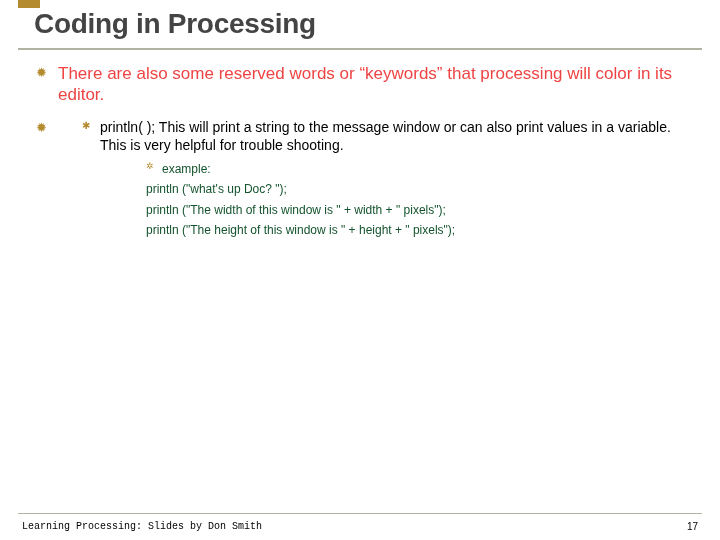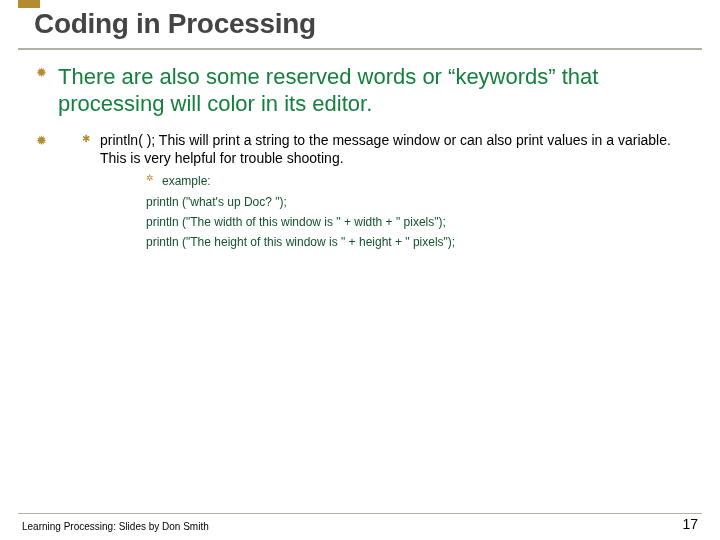--- a/index.html
+++ b/index.html
@@ -46,21 +46,21 @@
     left: 36px;
     right: 30px;
   }
   ul { list-style: none; }
   .lvl1 > li { position: relative; padding-left: 22px; margin-bottom: 14px; }
   .lvl1 > li::before {
     content: "✹";
     position: absolute; left: 0; top: 2px;
     color: #b48b2e; font-size: 13px; line-height: 1;
   }
-  .lvl1 > li > .txt { font-size: 22px; line-height: 1.22; color: #15803d; }
+  .lvl1 > li > .txt { font-size: 17px; line-height: 1.22; color: #ef4444; }
   .lvl2 { margin-top: 10px; }
   .lvl2 > li { position: relative; padding-left: 42px; }
   .lvl2 > li::before {
     content: "✱";
     position: absolute; left: 24px; top: 2px;
     color: #b48b2e; font-size: 10px; line-height: 1;
   }
   .lvl2 > li > .txt { font-size: 14px; line-height: 1.28; color: #000; }
   .lvl3 { margin-top: 6px; }
   .lvl3 > li { position: relative; padding-left: 62px; margin-bottom: 4px; }
@@ -68,26 +68,26 @@
     content: "✲";
     position: absolute; left: 46px; top: 1px;
     color: #b48b2e; font-size: 9px; line-height: 1;
   }
   .lvl3 > li > .txt { font-size: 12px; line-height: 1.35; color: #14532d; }
   .lvl3 > li.plain { padding-left: 46px; }
   .lvl3 > li.plain > .txt { font-size: 12px; }
   .footer {
     position: absolute;
     left: 22px; bottom: 8px;
-    font-size: 10px; color: #000;
+    font-size: 10px; color: #000; font-family: Liberation Mono, monospace;
   }
   .pagenum {
     position: absolute;
     right: 22px; bottom: 8px;
-    font-size: 14px; color: #000;
+    font-size: 10px; color: #000;
   }
 </style>
 </head>
 <body>
 
 <div class="slide">
   <div class="accent-strip"></div>
   <div class="header-rule"></div>
 
   <div class="title">Coding in Processing</div>

